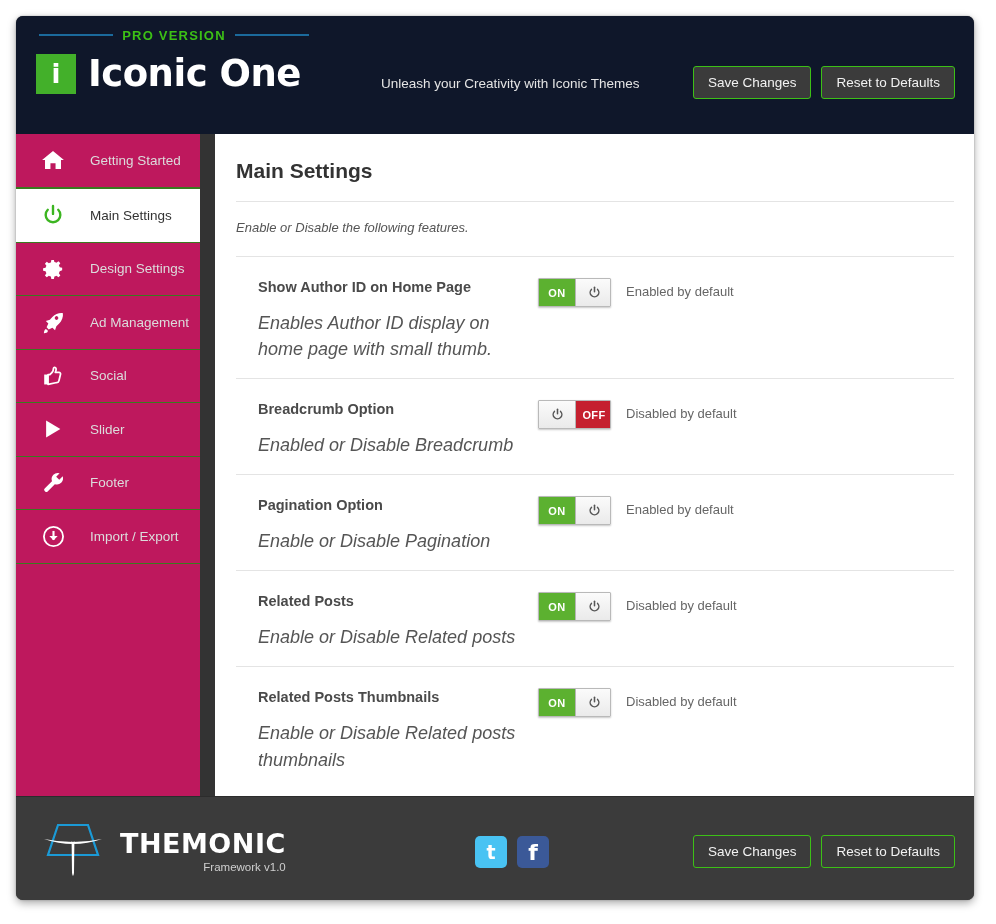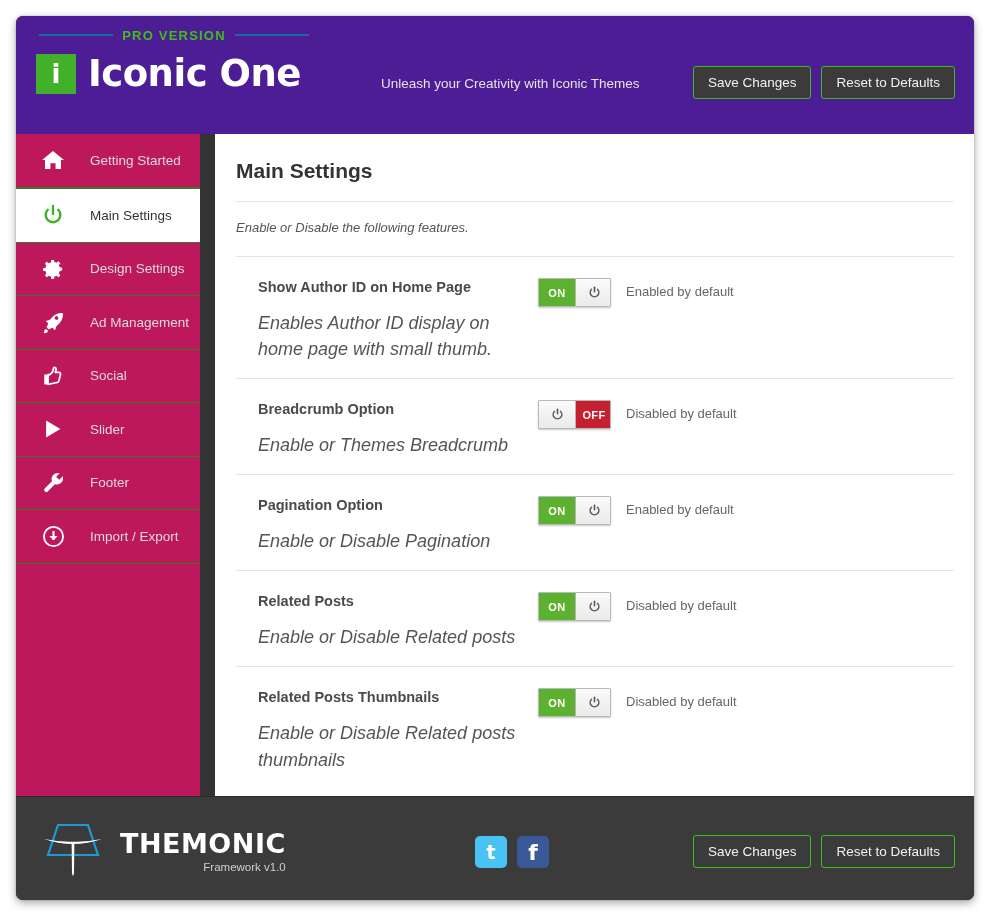--- a/index.html
+++ b/index.html
@@ -18,21 +18,21 @@
     background: #333333;
     border-radius: 7px;
     box-shadow: 0 3px 9px rgba(0,0,0,0.35), 0 0 2px rgba(0,0,0,0.25);
     overflow: hidden;
   }
 
   
   #header {
     position: relative;
     height: 118px;
-    background: #4c1d95;
+    background: #0f172a;
   }
   #brand { position: absolute; left: 20px; top: 12px; }
   .pro-row {
     display: flex; align-items: center;
     gap: 9px;
     height: 14px;
     margin-left: 3px;
     width: 270px;
   }
   .pro-rule { flex: 1 1 auto; height: 2px; background: #1b6a9c; }
@@ -340,21 +340,21 @@
                 <path d="M6.3 6.3a8 8 0 1 0 11.4 0"></path>
                 <path d="M12 2.2v8.6"></path>
               </svg>
           </span>
         </div>
         <div class="tg-note">Enabled by default</div>
       </section>
 
       <section class="setting-row" style="min-height:83px;">
         <div class="srow-title">Breadcrumb Option</div>
-        <div class="srow-desc">Enable or Themes Breadcrumb</div>
+        <div class="srow-desc">Enabled or Disable Breadcrumb</div>
         <div class="toggle is-off">
           <span class="tg-knob">
             <svg width="13" height="13" viewBox="0 0 24 24" fill="none" stroke="currentColor" stroke-width="2.8" stroke-linecap="round">
                 <path d="M6.3 6.3a8 8 0 1 0 11.4 0"></path>
                 <path d="M12 2.2v8.6"></path>
               </svg>
           </span>
           <span class="tg-label off">OFF</span>
         </div>
         <div class="tg-note">Disabled by default</div>

